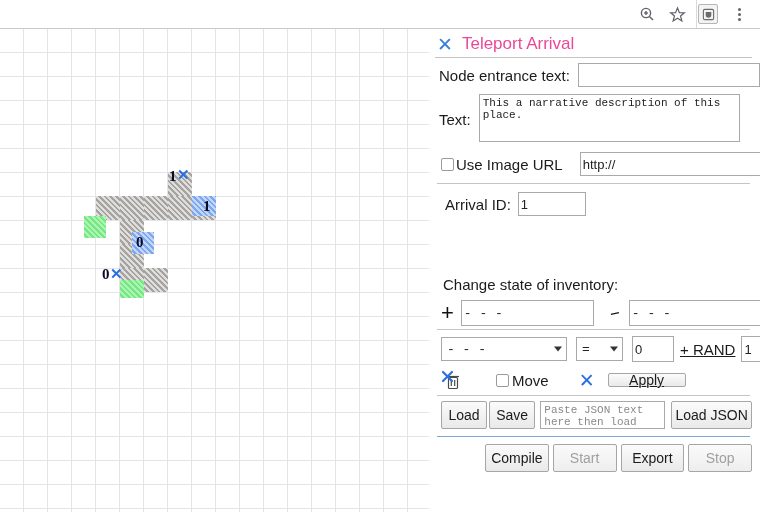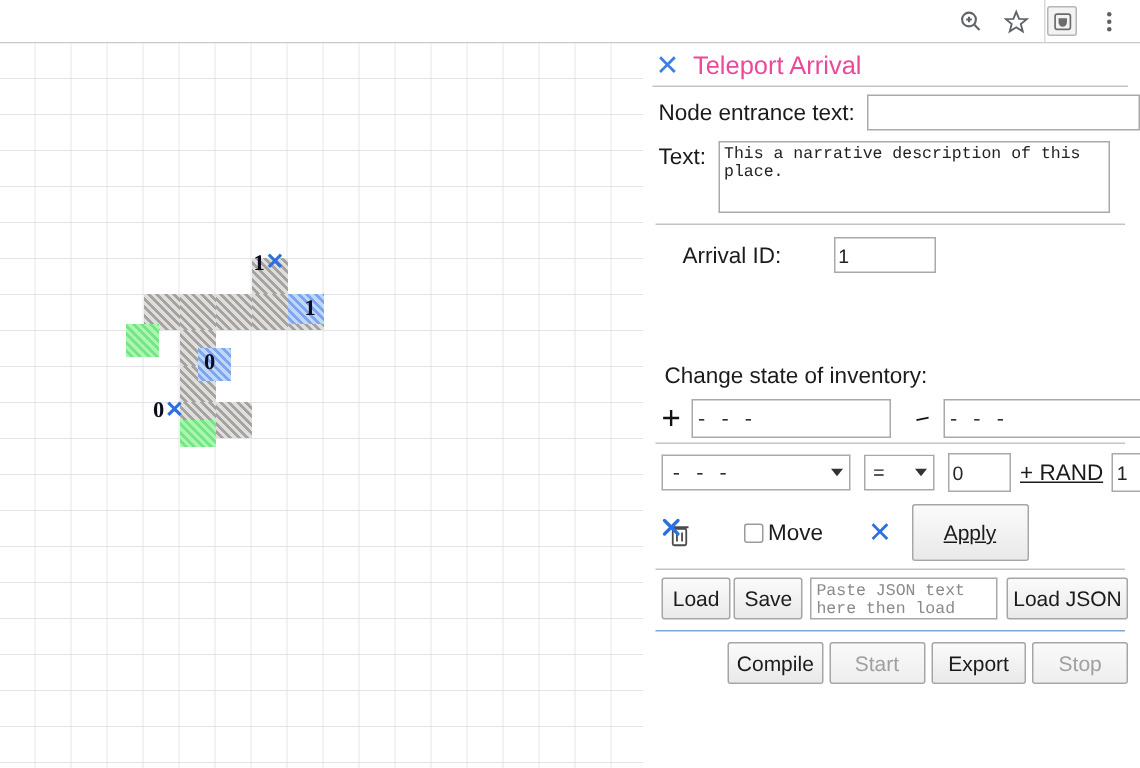--- a/index.html
+++ b/index.html
@@ -195,28 +195,33 @@
       <span class="close-x">✕</span>
       <span class="title-text">Teleport Arrival</span>
     </div>
     <div class="hr" style="margin-top:3px;"></div>
 
     <div class="row" style="margin:4px 0 0 4px;">
       <span class="lbl">Node entrance text:</span>
       <input type="text" class="grey-input" style="width: 188px; height: 24px; margin-left: 8px;" value="">
     </div>
 
-    <div class="row" style="margin:7px 12px 0 4px; align-items:flex-start;">
+    <div class="row" style="margin:7px 12px 0 4px; align-items:center;">
       <span class="lbl" style="margin-top:2px;">Text:</span>
       <textarea style="width: 281px; height: 48px; margin-left: 8px;">This a narrative description of this place.</textarea>
     </div>
 
+    <div class="row" style="margin:10px 0 0 6px;">
+      <span class="chk"></span>
+      <span class="lbl" style="margin-left:2px;">Use Image URL</span>
+      <input type="text" style="width: 192px; height: 24px; margin-left: 17px;" value="http://">
+    </div>
     <div class="hr" style="margin:7px 2px 0 2px;"></div>
 
-    <div class="row" style="margin:8px 0 0 20px;gap:28px;">
+    <div class="row" style="margin:8px 0 0 10px;">
       <span class="lbl">Arrival ID:</span>
       <input type="text" style="width: 68px; height: 24px; margin-left: 7px;" value="1">
     </div>
 
     <div style="margin-top:60px;">
       <div class="lbl" style="margin-left:8px;">Change state of inventory:</div>
       <div class="row" style="margin:7px 0 0 6px;">
         <span class="plus">+</span>
         <input type="text" style="width: 133px; height: 26px; margin-left: 7px; font-family: &quot;Liberation Mono&quot;, monospace;" value="- - -">
         <span class="minus-glyph" style="margin-left:16px;">−</span>
@@ -256,21 +261,21 @@
           </g>
           <g stroke="#2d6fe0" stroke-width="2.2" stroke-linecap="round">
             <line x1="2" y1="2" x2="11" y2="11"></line>
             <line x1="11" y1="2" x2="2" y2="11"></line>
           </g>
         </svg>
       </span>
       <span class="chk" style="margin-left:35px;"></span>
       <span class="lbl" style="margin-left:3px;">Move</span>
       <span class="bigx" style="margin-left:30px;">✕</span>
-      <div class="btn" style="width:78px;height:38px;margin-left:13px;text-decoration:underline;">Apply</div>
+      <div class="btn" style="width:78px;height:14px;margin-left:13px;text-decoration:underline;">Apply</div>
     </div>
     <div class="hr" style="margin:5px 2px 0 2px;"></div>
 
     <div class="row" style="margin:5px 0 0 6px;">
       <div class="btn" style="width:48px;height:28px;">Load</div>
       <div class="btn" style="width:48px;height:28px;margin-left:2px;">Save</div>
       <textarea style="width: 130px; height: 28px; margin-left: 5px;" placeholder="Paste JSON text here then load"></textarea>
       <div class="btn" style="width:84px;height:28px;margin-left:6px;">Load JSON</div>
     </div>
     <div class="hr blue" style="margin:7px 2px 0 2px;"></div>

